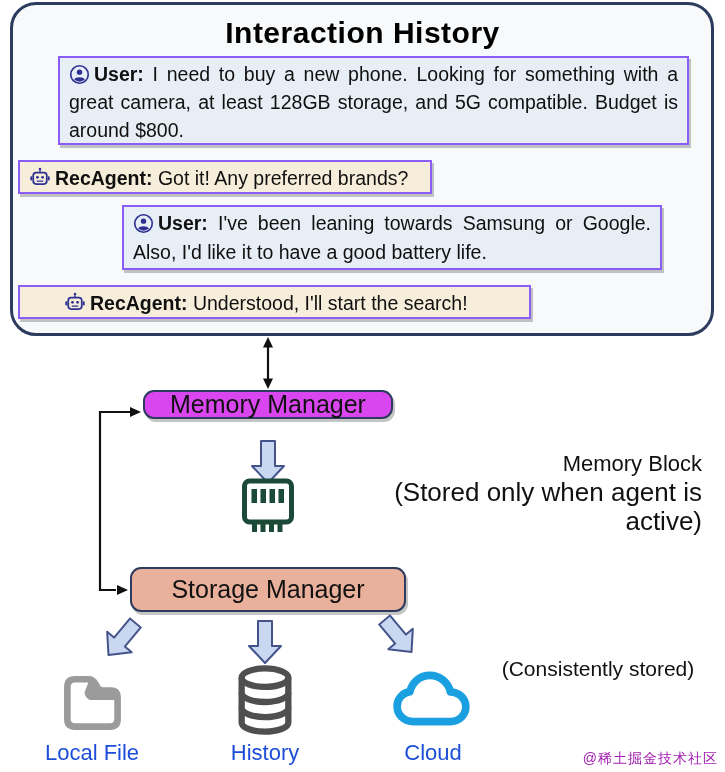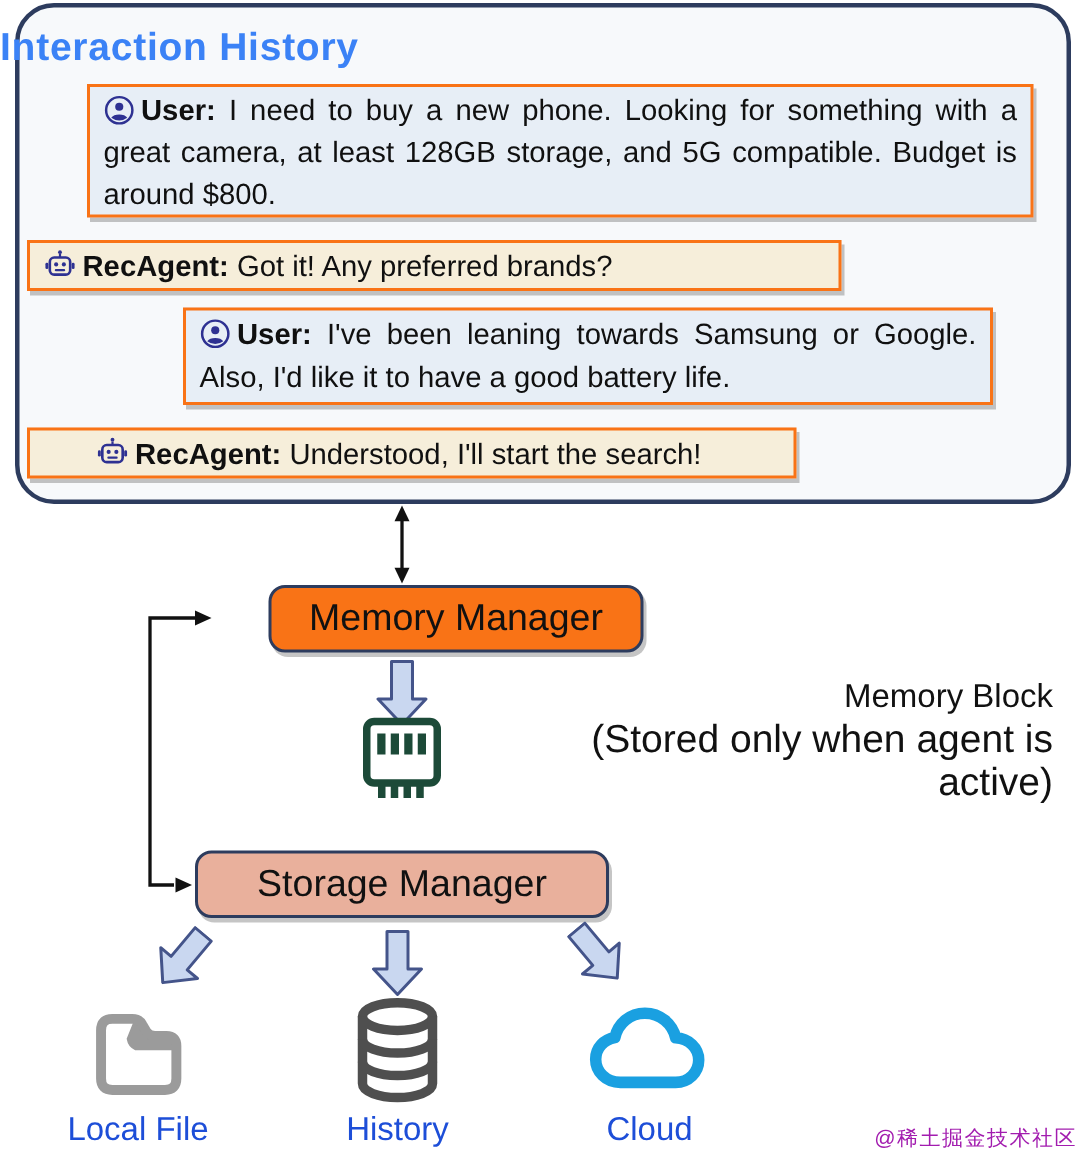--- a/index.html
+++ b/index.html
@@ -14,46 +14,46 @@
   .abs { position:absolute; }
 
   
   .history-box {
     left:10px; top:2px; width:704px; height:334px;
     border:3px solid #2d3c5e; border-radius:26px;
     background:#f7f9fb;
   }
   .history-title {
     left:0; top:16px; width:725px;
-    text-align:left; font-size:26px; font-weight:bold; color:#3b82f6;
+    text-align:center; font-size:30px; font-weight:bold; color:#000000;
     letter-spacing:.5px;
   }
   .msg {
-    border:2px solid #f97316;
+    border:2px solid #8b5cf6;
     box-shadow:2px 3px 0 rgba(90,90,90,.35);
     font-size:19.5px; line-height:28px; color:#101010;
     padding:2px 9px;
   }
   .msg.user { background:#e7eef6; text-align:justify; }
   .msg.agent { background:#f6eeda; white-space:nowrap; }
   .msg .speaker { font-weight:bold; }
   .msg-icon { display:inline-block; vertical-align:-4px; margin-right:4px; }
   .msg1 { left:58px;  top:56px;  width:631px; height:89px; }
-  .msg2 { left:18px;  top:160px; width:543px; height:34px; line-height:29px; }
+  .msg2 { left:18px;  top:160px; width:414px; height:34px; line-height:29px; }
   .msg3 { left:122px; top:205px; width:540px; height:65px; line-height:29px; }
   .msg4 { left:18px;  top:285px; width:513px; height:34px; line-height:29px;padding-left:44px; }
 
   
   .manager {
     border:2.5px solid #2d3c5e; border-radius:11px;
     box-shadow:2px 3px 0 rgba(90,90,90,.35);
     display:flex; align-items:center; justify-content:center;
     font-size:25px; color:#111;
   }
-  .memory-manager  { left:143px; top:390px; width:250px; height:45px; background:#f97316;margin-left:36px; }
+  .memory-manager  { left:143px; top:390px; width:250px; height:29px; background:#d946ef; }
   .storage-manager { left:130px; top:567px; width:276px; height:45px; background:#e9b09c; }
 
   
   .note { text-align:center; color:#111; }
   .memory-note  { left:336px; top:449px; width:366px; font-size:22px; line-height:29px;text-align:right; }
   .memory-note .sub { font-size:26px; }
   .storage-note { left:470px; top:653px; width:256px; font-size:22px; line-height:31px; }
   .storage-note .sub { font-size:21px; }
 
   .target-label { top:740px; width:150px; text-align:center; font-size:22px; color:#1d4ed8; }
@@ -190,15 +190,16 @@
 </svg>
 <svg class="abs" style="left:392px; top:666px;" width="82" height="64" viewBox="0 0 80 62">
   <path d="M21 54 C11.5 54 5 47 5 39 C5 31.5 10.5 26 17.5 24.8 C19.5 15.5 27.5 9 37 9 C47 9 55 16 57 25 C65.5 25.5 72 31.5 72 39.5 C72 47.5 65.5 54 57 54 Z" fill="#ffffff" stroke="#1aa0e1" stroke-width="7.5" stroke-linejoin="round"></path>
 </svg>
 
 <div class="abs target-label label-localfile">Local File</div>
 <div class="abs target-label label-database">History</div>
 <div class="abs target-label label-cloud">Cloud</div>
 
 <div class="abs note storage-note">
+  <div class="sub">(Consistently stored)</div>
 </div>
 
 <div class="abs watermark">@稀土掘金技术社区</div>
 
 </body></html>

